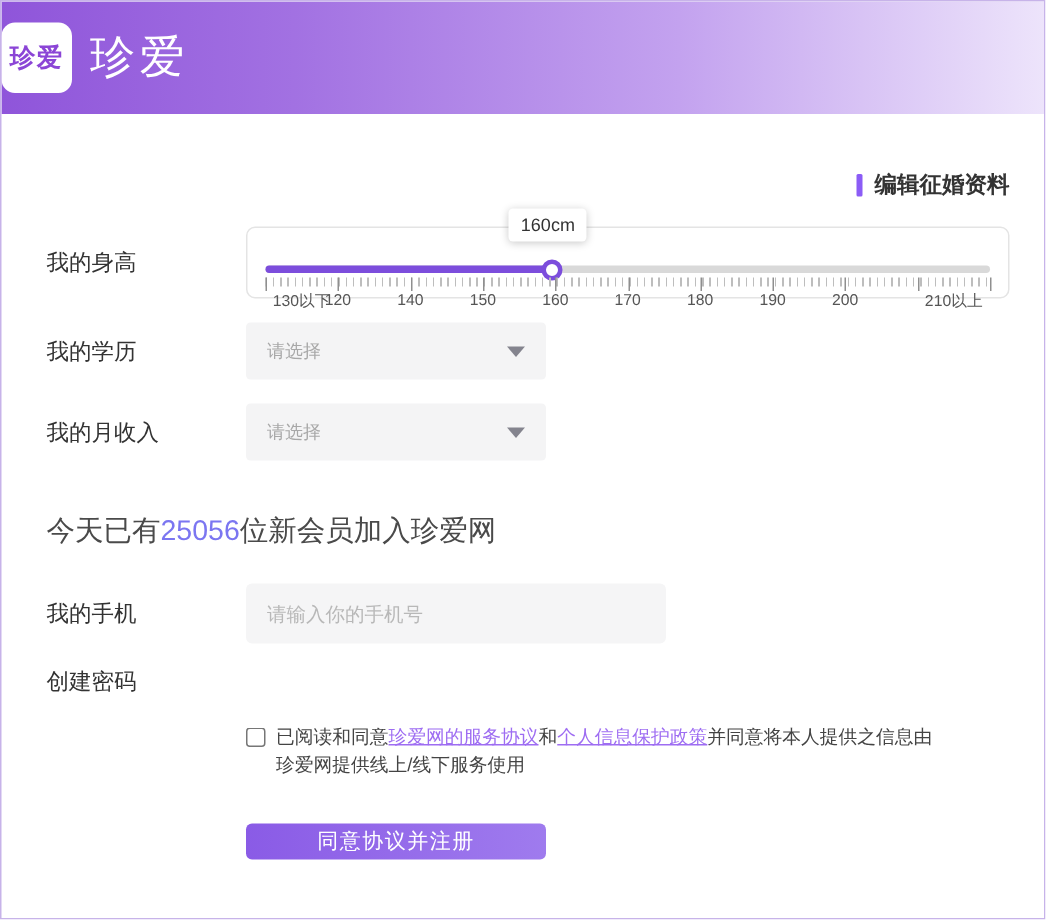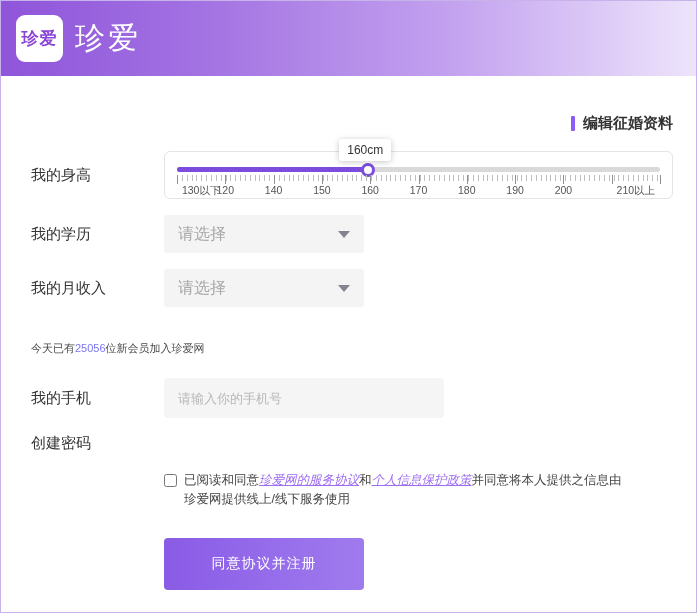--- a/index.html
+++ b/index.html
@@ -12,41 +12,40 @@
     width:697px; height:613px;
     border:1px solid #c7b3e9;
     background:#fff;
     overflow:hidden;
   }
   
   .header {
     height:75px;
     background:linear-gradient(90deg,#8f55da 0%,#a271e2 28%,#c3a2ef 65%,#ede4fb 100%);
     display:flex; align-items:center;
-    padding-left:15px;
   }
   .logo-box {
     width:47px; height:47px; background:#fff; border-radius:9px;
     display:flex; align-items:center; justify-content:center;
     flex-shrink:0;
   }
   .logo-text { color:#8b45d6; font-size:17px; font-weight:bold; letter-spacing:1px; }
   .brand { color:#fff; font-size:30px; margin-left:12px; letter-spacing:3px; }
   
   .content { padding:38px 23px 0 30px; }
   .section-title { display:flex; align-items:center; font-size:15px; font-weight:bold; color:#333;justify-content:flex-end; }
   .bar { width:4px; height:15px; background:#8b5cf6; margin-right:8px; border-radius:1px; flex-shrink:0; }
   .row { display:flex; align-items:center; margin-top:16px; }
   .row-label { width:133px; font-size:15px; color:#333; flex-shrink:0; }
   
   .row-height { margin-top:18px; }
   .slider-box {
     position:relative; flex:1;
     border:1px solid #e4e4e4; border-radius:6px;
-    padding:15px 12px 2px 12px;
+    padding:25px 12px 2px 12px;
     height:48px;
   }
   .tooltip {
     position:absolute; top:-13px; left:39.5%;
     transform:translateX(-50%);
     background:#fff; color:#333;
     font-size:12px; padding:4px 8px; border-radius:3px;
     box-shadow:0 1px 6px rgba(0,0,0,0.22);
     white-space:nowrap; z-index:3;
   }
@@ -71,54 +70,54 @@
   .ruler-label {
     position:absolute; top:9px; transform:translateX(-50%);
     font-size:10.5px; color:#555; white-space:nowrap;
   }
   
   .select {
     width:200px; height:38px; background:#f4f4f5; border-radius:3px;
     display:flex; align-items:center; justify-content:space-between;
     padding:0 14px; cursor:pointer;
   }
-  .select-text { font-size:16px; color:#a8a8a8; }
+  .select-text { font-size:12px; color:#a8a8a8; }
   .caret {
     width:0; height:0;
     border-left:6px solid transparent; border-right:6px solid transparent;
     border-top:7px solid #84848e;
   }
   .text-input {
     width:280px; height:40px; background:#f5f5f6; border:none; border-radius:4px;
     padding:0 14px; font-size:13px; color:#7f1d1d; outline:none;
     font-family:"Liberation Sans","DejaVu Sans",sans-serif;
   }
   .text-input::placeholder { color:#b8b8b8; }
   
   .row-register { margin-top:34px; }
   .register-title-col { width:133px; flex-shrink:0; }
-  .stats { font-size:11px; color:#4a4a4a; }
+  .stats { font-size:19px; color:#4a4a4a; }
   .stats-num { color:#7b76f1; }
   .row-phone { margin-top:22px; }
   
   .agreement {
     display:flex; align-items:flex-start;
     margin:18px 0 0 133px;
   }
   .agreement input[type=checkbox] {
     width:13px; height:13px; margin:3px 7px 0 0; flex-shrink:0; cursor:pointer;
   }
   .agreement-text {
     font-size:12.5px; color:#444; line-height:1.55; max-width:448px;
   }
-  .agreement-text a { color:#9e6df2; text-decoration:underline; cursor:pointer;font-style:italic; }
+  .agreement-text a { color:#9e6df2; text-decoration:underline; cursor:pointer; }
   
   .submit-btn {
     display:block; margin:28px 0 0 133px;
-    width:200px; height:52px;
+    width:200px; height:24px;
     background:linear-gradient(90deg,#8a5be6,#9f7bee);
     color:#fff; font-size:14px; border:none; border-radius:4px;
     cursor:pointer; letter-spacing:1px;
     font-family:"Liberation Sans","DejaVu Sans",sans-serif;
   }
 </style>
 </head>
 <body>
 
 <div class="page">

